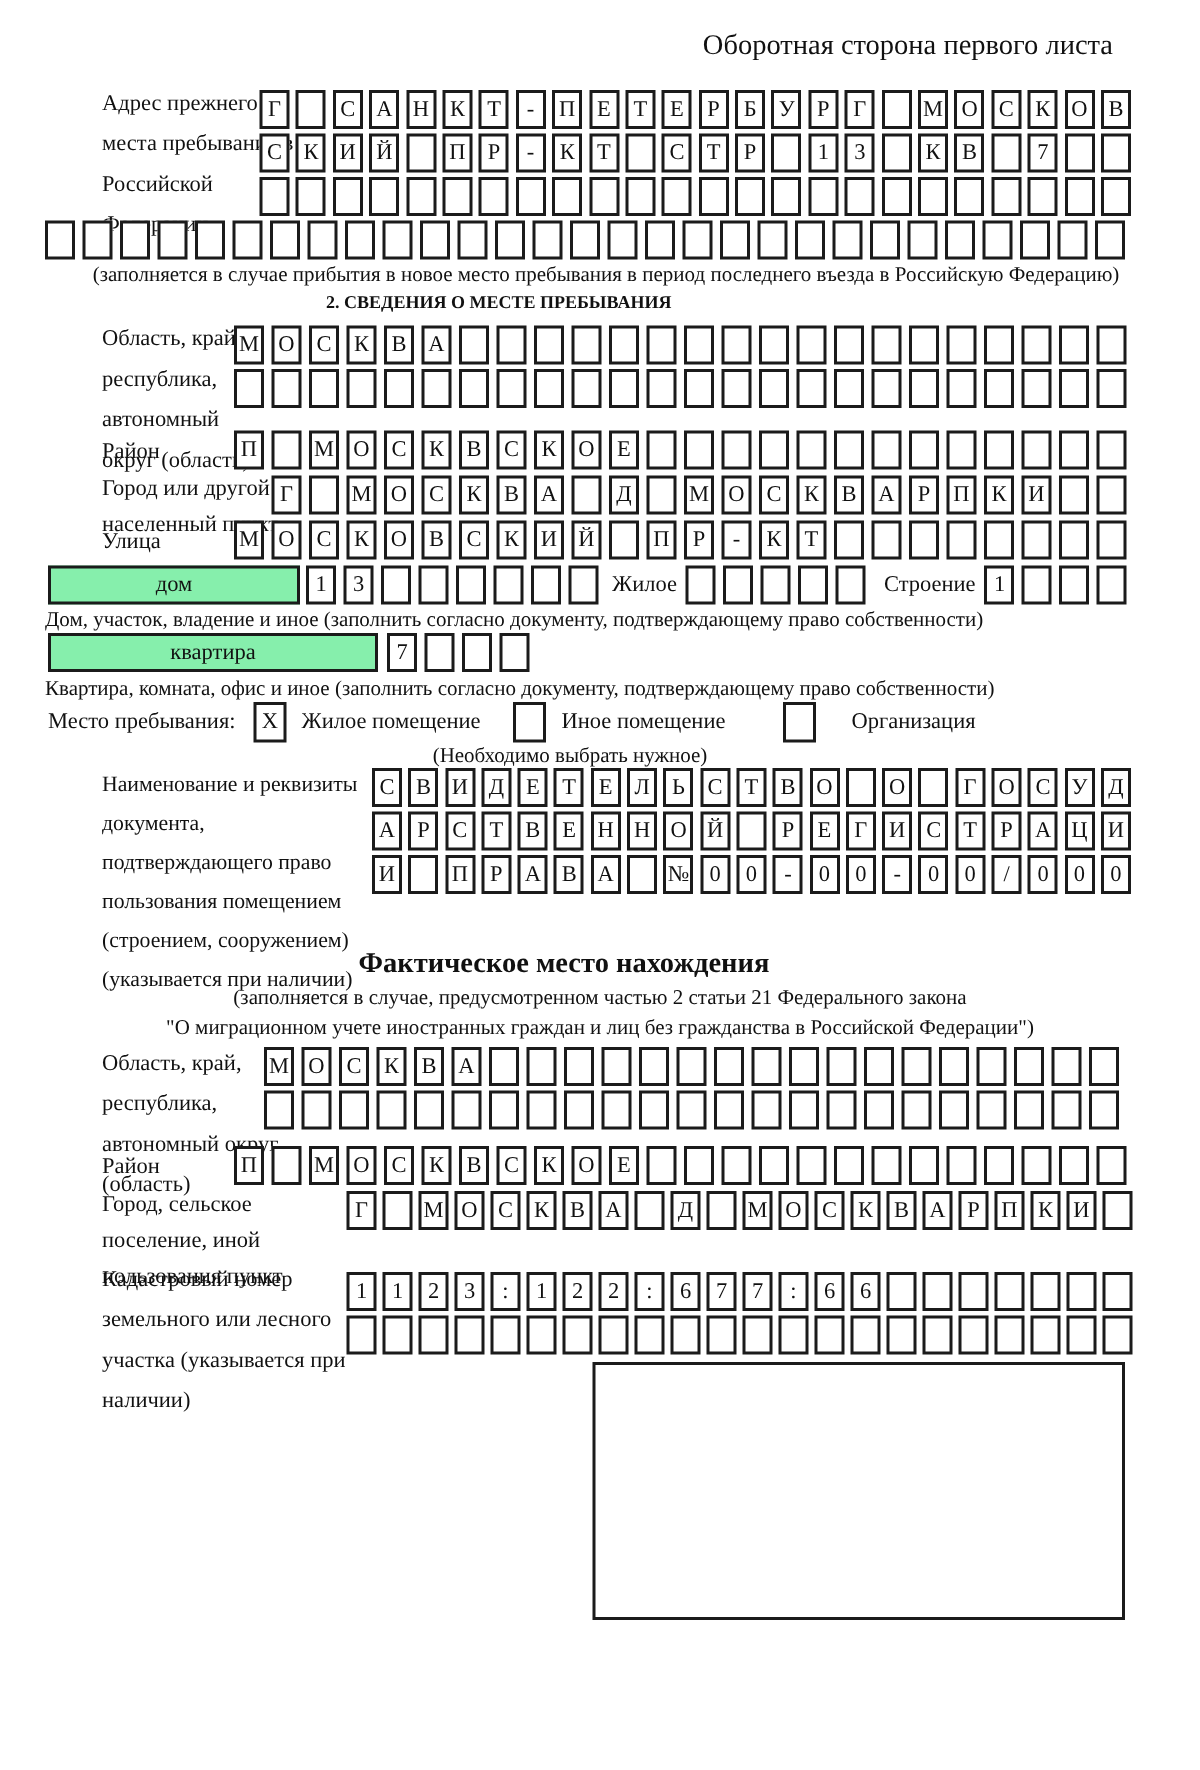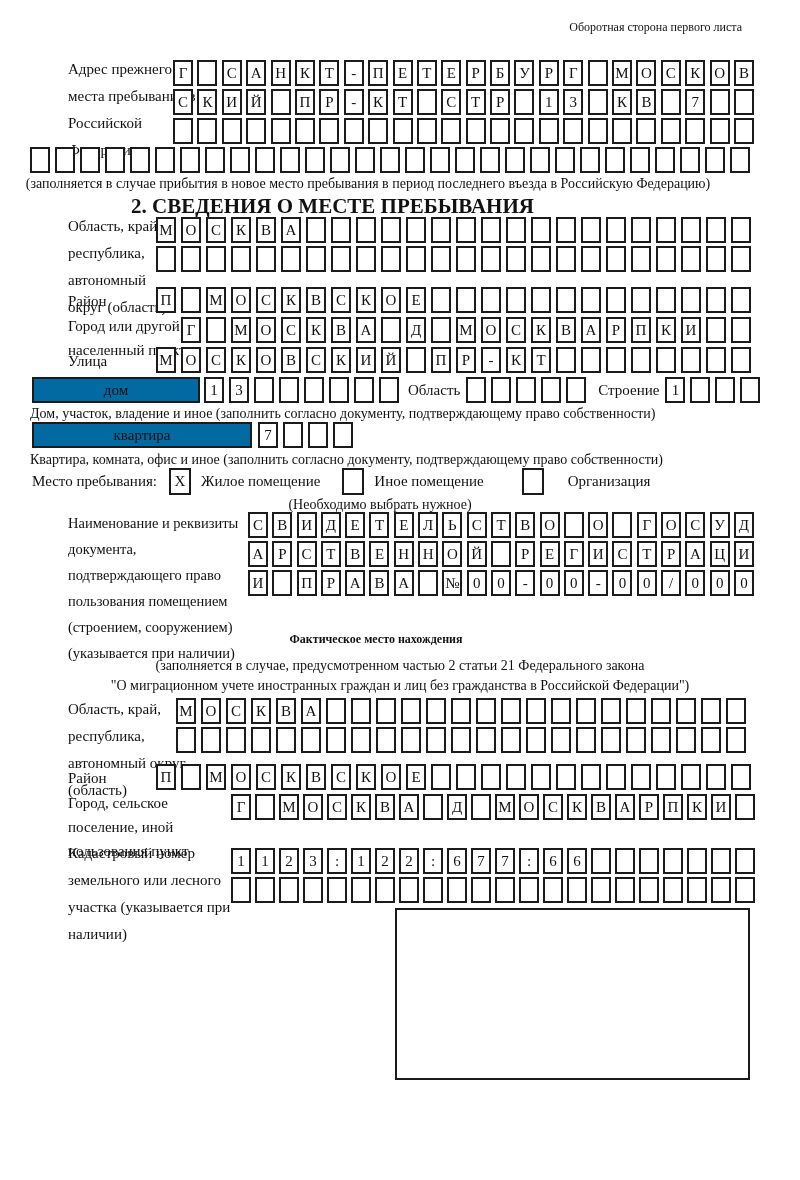--- a/index.html
+++ b/index.html
@@ -18,37 +18,37 @@
   .g44{gap:4.4px;}
   .g43{gap:4.3px;}
   .g4{gap:4px;}
   .cell{
     box-sizing:border-box;flex:0 0 20px;width:20px;height:26px;
     border:2px solid #1b1b1b;display:flex;align-items:center;justify-content:center;
     font-size:15px;line-height:1;background:#fff;
   }
   .widebox{
     box-sizing:border-box;height:26px;border:2px solid #1b1b1b;
-    display:flex;align-items:center;justify-content:center;font-size:15px;background:#0369a1;
+    display:flex;align-items:center;justify-content:center;font-size:15px;background:#86efac;
   }
   .inline-row{display:flex;align-items:center;}
   .checkbox{
     box-sizing:border-box;width:22px;height:27px;border:2px solid #1b1b1b;
     display:flex;align-items:center;justify-content:center;font-size:15px;background:#fff;
   }
   .stamp{
     box-sizing:border-box;border:2px solid #1b1b1b;background:#fff;
   }
 </style>
 </head>
 <body>
 
 <div class="page">
 
-  <div class="abs" style="top:20px;right:58px;font-size:12px;">Оборотная сторона первого листа</div>
+  <div class="abs" style="top:20px;right:58px;font-size:19px;">Оборотная сторона первого листа</div>
 
   <div class="abs lbl" style="left:68px;top:56px;width:128px;">Адрес прежнего места пребывания в Российской Федерации</div>
   <div class="abs cells g44" style="left:173px;top:60px;">
       <span class="cell">Г</span>
       <span class="cell"></span>
       <span class="cell">С</span>
       <span class="cell">А</span>
       <span class="cell">Н</span>
       <span class="cell">К</span>
       <span class="cell">Т</span>
@@ -146,23 +146,23 @@
       <span class="cell"></span>
       <span class="cell"></span>
       <span class="cell"></span>
       <span class="cell"></span>
       <span class="cell"></span>
       <span class="cell"></span>
       <span class="cell"></span>
       <span class="cell"></span>
       <span class="cell"></span>
     </div>
-  <div class="abs cap center" style="left:0;top:176px;width:736px;">(заполняется в случае прибытия в новое место пребывания в период последнего въезда в Российскую Федерацию)</div>
-
-  <div class="abs bold center" style="left:0;top:194px;width:665px;font-size:21px;">2. СВЕДЕНИЯ О МЕСТЕ ПРЕБЫВАНИЯ</div>
+  <div class="abs cap center" style="left:0;top:176px;width:736px;padding-left:36px;">(заполняется в случае прибытия в новое место пребывания в период последнего въезда в Российскую Федерацию)</div>
+
+  <div class="abs bold center" style="left:0;top:194px;width:665px;font-size:12px;">2. СВЕДЕНИЯ О МЕСТЕ ПРЕБЫВАНИЯ</div>
 
   <div class="abs lbl" style="left:68px;top:213px;width:112px;">Область, край, республика, автономный округ (область)</div>
   <div class="abs cells" style="left:156px;top:217px;">
       <span class="cell">М</span>
       <span class="cell">О</span>
       <span class="cell">С</span>
       <span class="cell">К</span>
       <span class="cell">В</span>
       <span class="cell">А</span>
       <span class="cell"></span>
@@ -299,21 +299,21 @@
     <div class="cells">
         <span class="cell">1</span>
         <span class="cell">3</span>
         <span class="cell"></span>
         <span class="cell"></span>
         <span class="cell"></span>
         <span class="cell"></span>
         <span class="cell"></span>
         <span class="cell"></span>
       </div>
-    <div style="font-size:15px;margin-left:5px;margin-right:2px;">Область</div>
+    <div style="font-size:15px;margin-left:5px;margin-right:2px;">Жилое</div>
     <div class="cells">
         <span class="cell"></span>
         <span class="cell"></span>
         <span class="cell"></span>
         <span class="cell"></span>
         <span class="cell"></span>
       </div>
     <div style="font-size:15px;margin-left:8px;margin-right:2px;">Строение</div>
     <div class="cells">
         <span class="cell">1</span>
@@ -410,21 +410,21 @@
       <span class="cell">0</span>
       <span class="cell">-</span>
       <span class="cell">0</span>
       <span class="cell">0</span>
       <span class="cell">/</span>
       <span class="cell">0</span>
       <span class="cell">0</span>
       <span class="cell">0</span>
     </div>
 
-  <div class="abs bold center" style="left:0;top:632px;width:752px;font-size:12px;">Фактическое место нахождения</div>
+  <div class="abs bold center" style="left:0;top:632px;width:752px;font-size:19px;">Фактическое место нахождения</div>
   <div class="abs cap center" style="left:0;top:658px;width:800px;">(заполняется в случае, предусмотренном частью 2 статьи 21 Федерального закона</div>
   <div class="abs cap center" style="left:0;top:678px;width:800px;">"О миграционном учете иностранных граждан и лиц без гражданства в Российской Федерации")</div>
 
   <div class="abs lbl" style="left:68px;top:696px;width:126px;">Область, край, республика, автономный округ (область)</div>
   <div class="abs cells" style="left:176px;top:698px;">
       <span class="cell">М</span>
       <span class="cell">О</span>
       <span class="cell">С</span>
       <span class="cell">К</span>
       <span class="cell">В</span>

